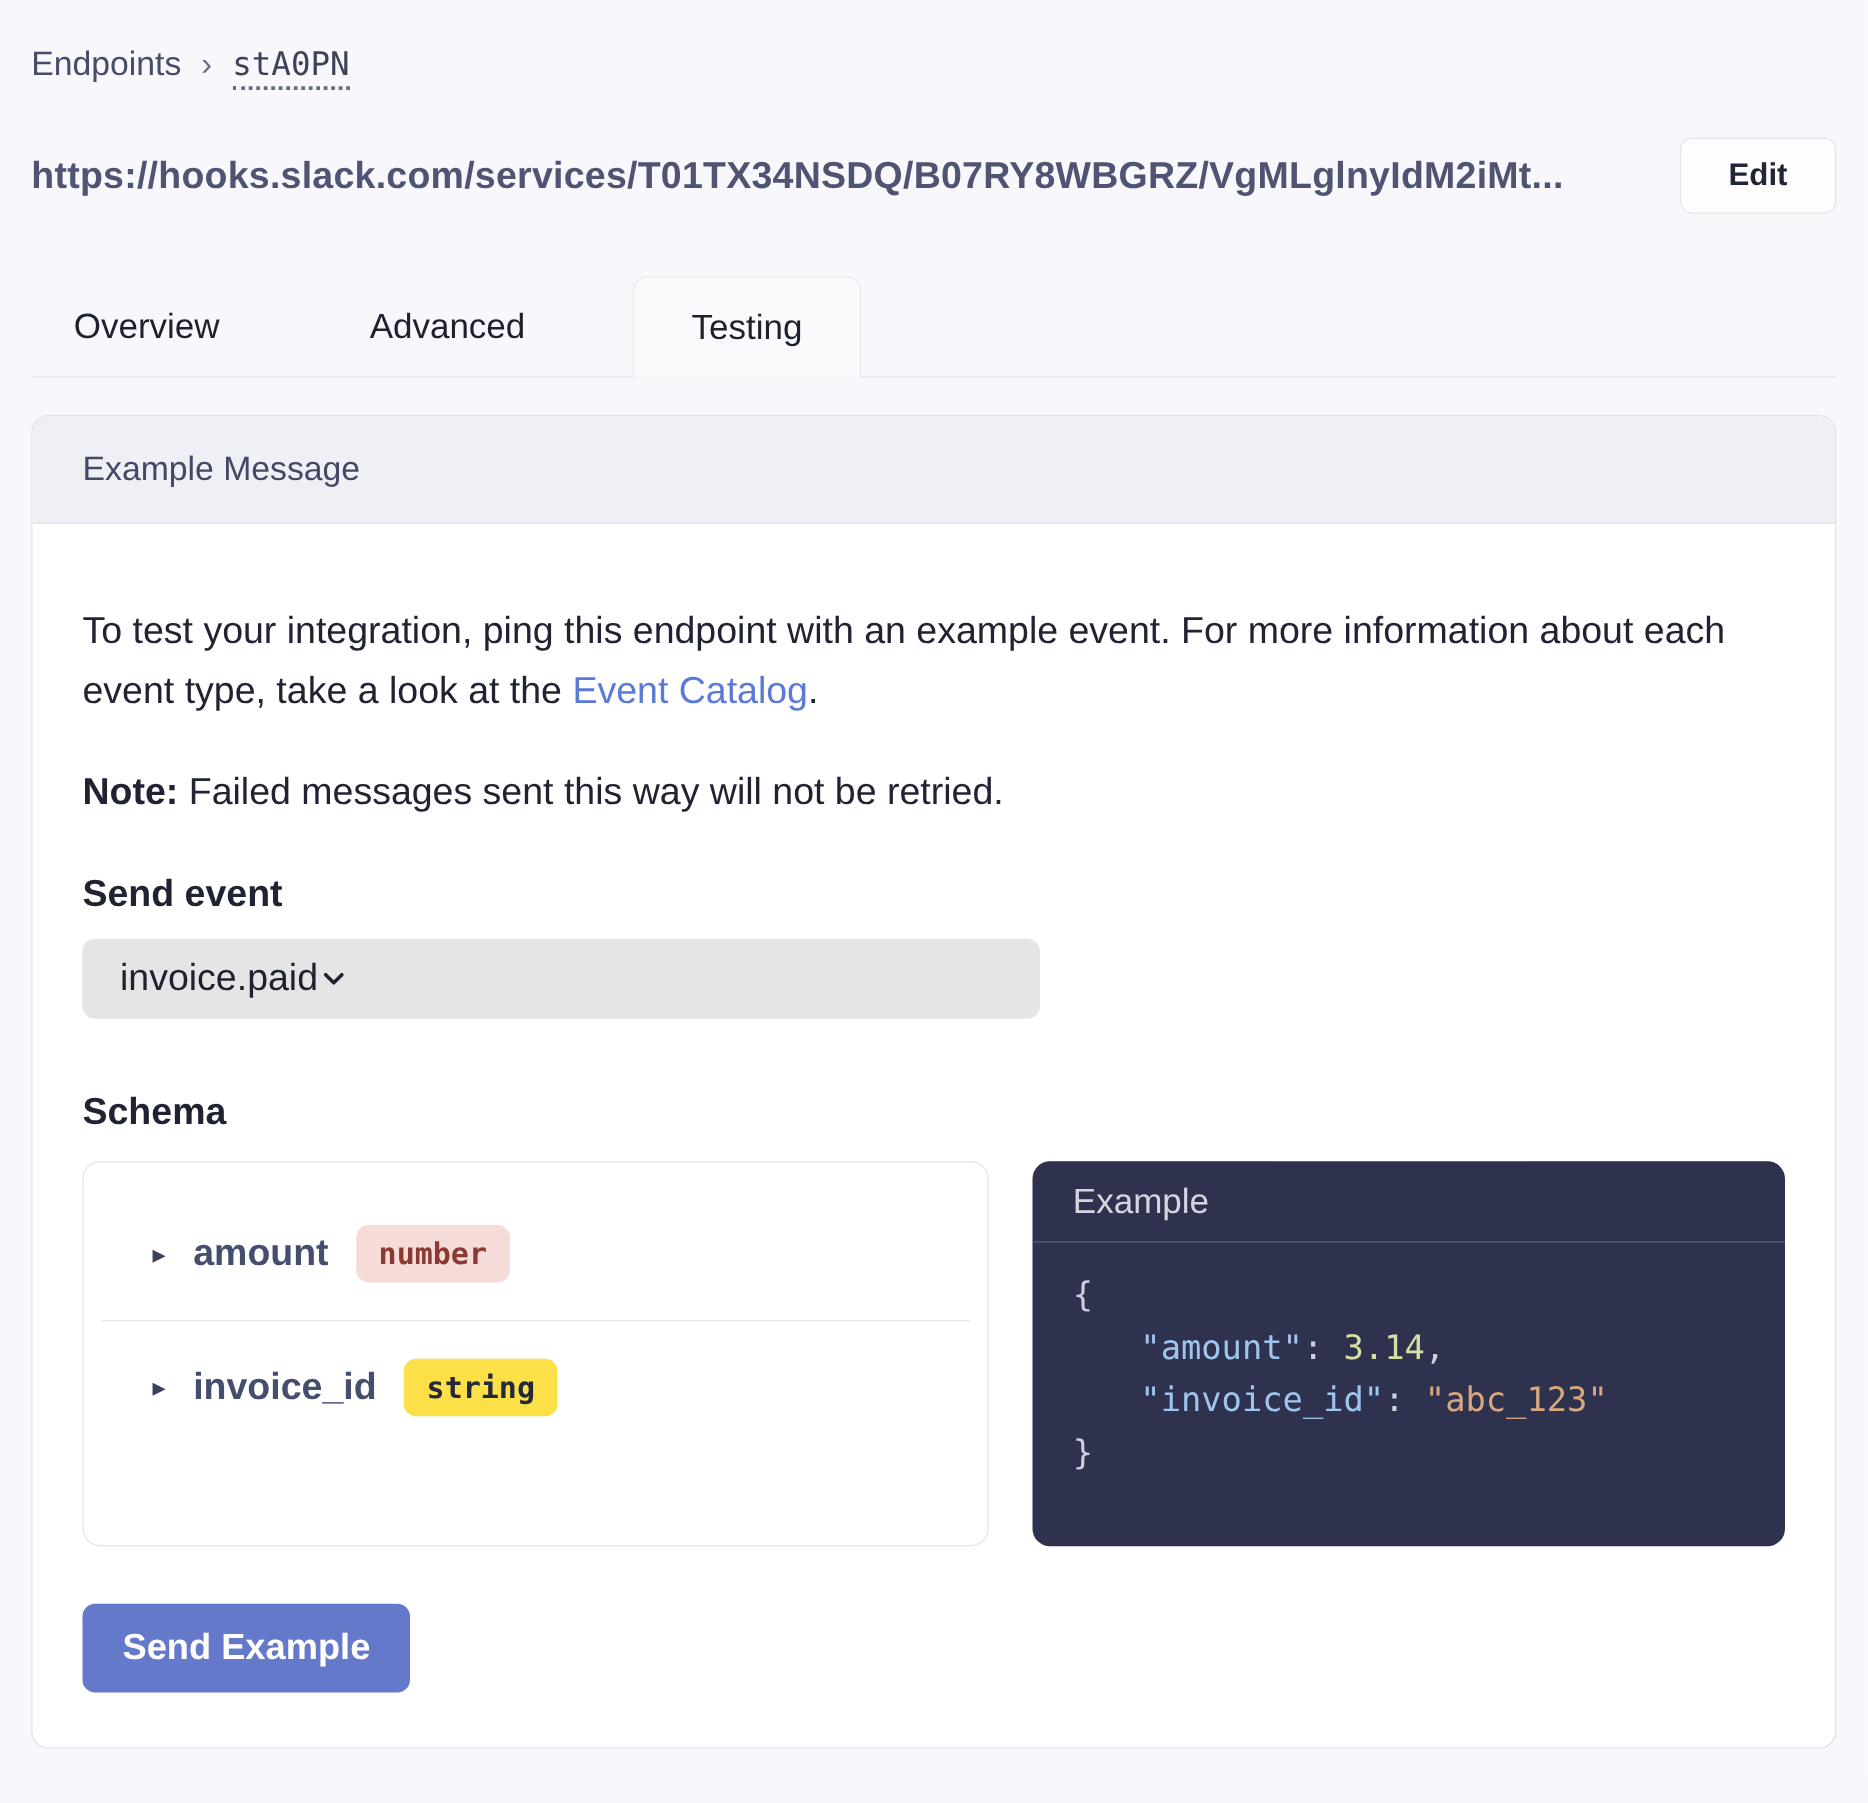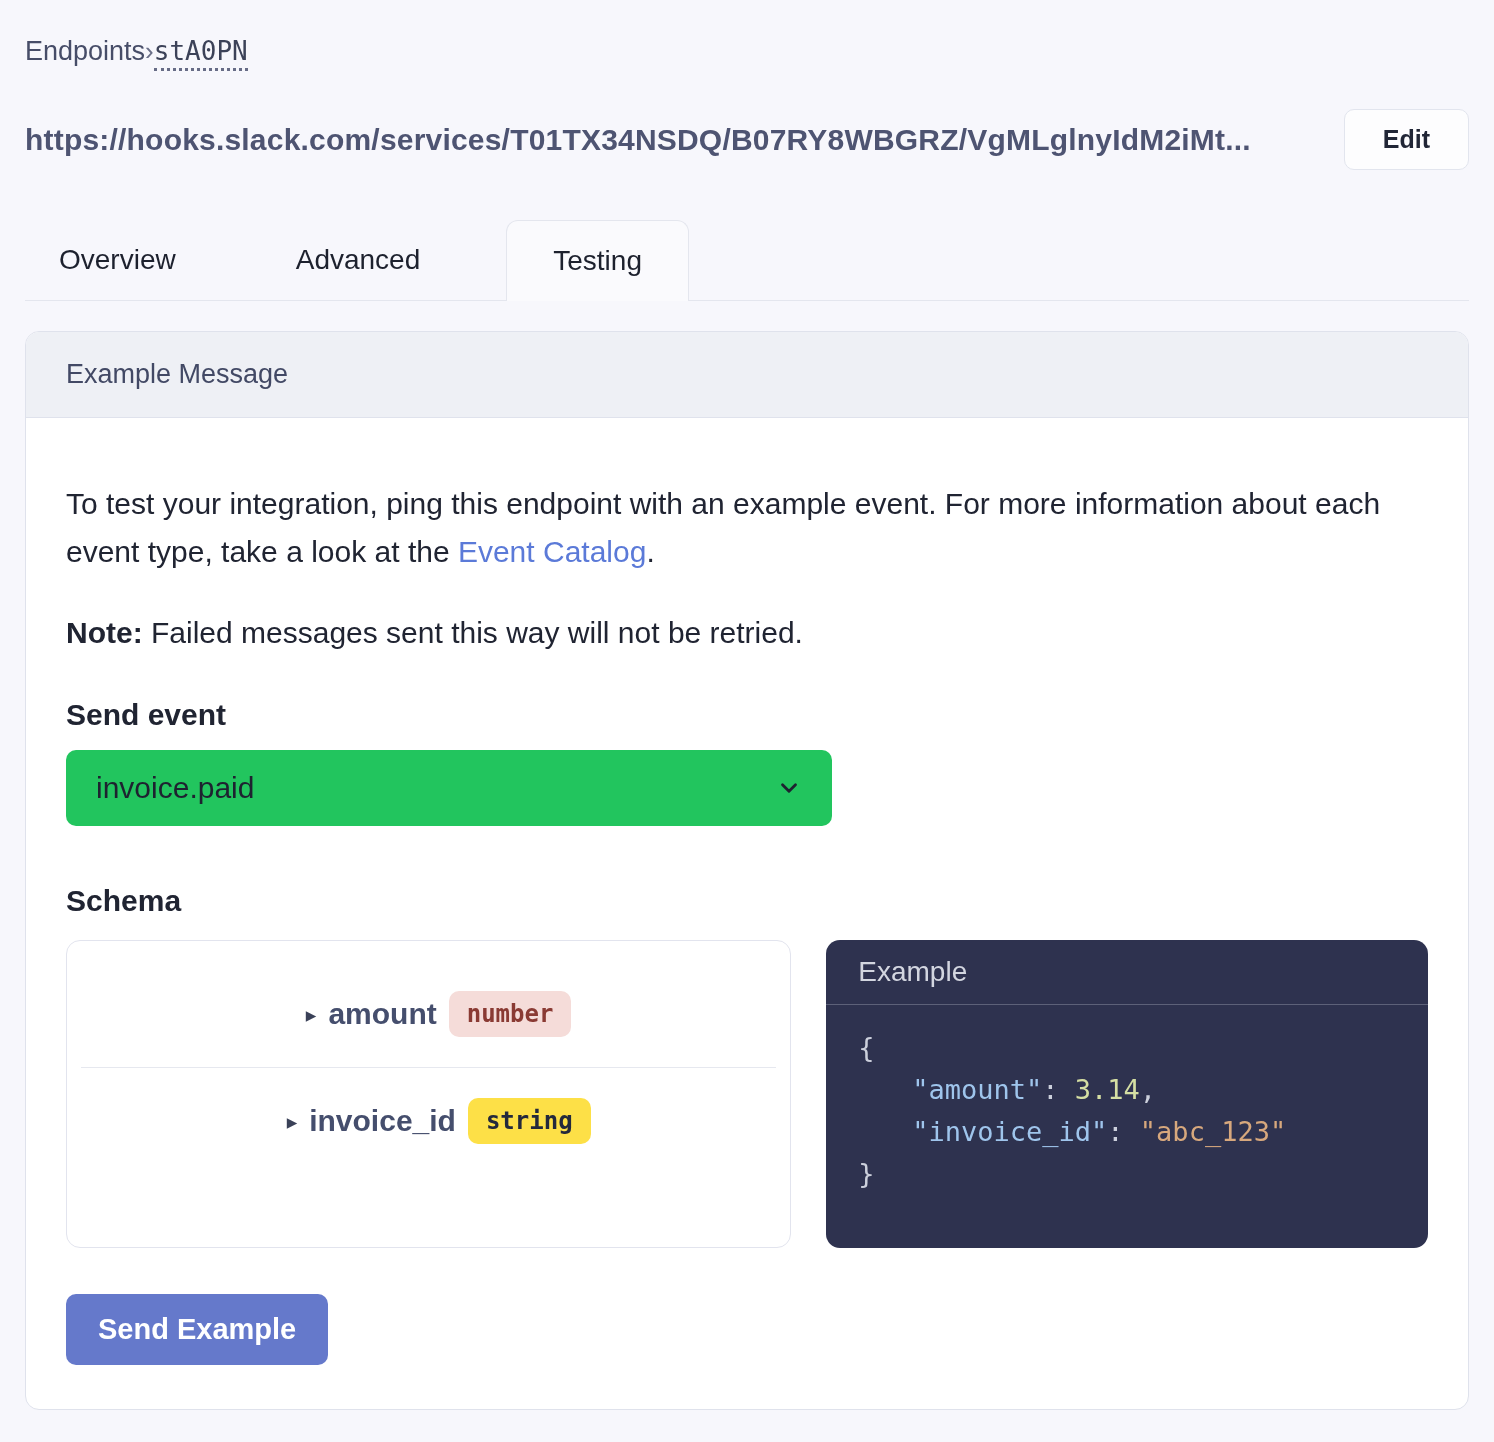--- a/index.html
+++ b/index.html
@@ -5,21 +5,21 @@
   * { box-sizing: border-box; margin: 0; padding: 0; }
   html, body {
     width: 1494px; min-height: 1442px;
     background: #f7f7fc;
     font-family: "Liberation Sans", sans-serif;
     color: #1e2230;
   }
   .page { padding: 0 25px; }
 
   
-  .breadcrumb { display: flex; align-items: baseline; padding-top: 36px; font-size: 27px; }
+  .breadcrumb { display: flex; align-items: baseline; gap: 16px; padding-top: 36px; font-size: 27px; }
   .crumb-root { color: #474d68; }
   .crumb-sep { color: #6a6f88; font-size: 26px; }
   .crumb-current {
     font-family: "DejaVu Sans Mono", monospace;
     font-size: 26px; color: #3c4258;
     border-bottom: 3px dotted #676c86; padding-bottom: 2px;
   }
 
   
   .url-row { display: flex; align-items: center; justify-content: space-between; margin-top: 38px; }
@@ -61,39 +61,39 @@
 
   .intro { font-size: 30px; line-height: 48px; color: #202432; max-width: 1400px; }
   .link { color: #5b7ad8; text-decoration: none; cursor: pointer; }
 
   .note { margin-top: 40px; font-size: 30px; color: #202432; }
   .note b { font-weight: 700; }
 
   .field-label { margin-top: 48px; font-size: 30px; font-weight: 700; color: #202432; }
 
   .event-select {
-    margin-top: 18px; width: 766px; height: 76px;
-    background: #22c55e; border-radius: 10px;
-    display: flex; align-items: center; justify-content: space-between;
+    margin-top: 18px; width: 766px; height: 64px;
+    background: #e5e5e5; border-radius: 10px;
+    display: flex; align-items: center; justify-content: flex-start;
     padding: 0 30px; cursor: pointer;
   }
   .event-select-value { font-size: 30px; color: #1e2230; }
   .chevron-icon svg { display: block; }
 
   .schema-label { margin-top: 58px; font-size: 30px; font-weight: 700; color: #202432; }
 
   .panels { display: flex; gap: 35px; margin-top: 22px; align-items: flex-start; }
 
   
   .schema-panel {
     width: 728px; height: 308px;
     background: #ffffff; border: 1px solid #e2e4ee; border-radius: 14px;
     padding-top: 20px;
   }
-  .schema-row { display: flex; align-items: center; gap: 12px; padding: 30px 35px 30px 55px; justify-content: center; }
+  .schema-row { display: flex; align-items: center; gap: 22px; padding: 30px 35px 30px 55px; }
   .disclosure { color: #3a4158; font-size: 21px; cursor: pointer; line-height: 1; }
   .disclosure::before { content: "\25B8"; }
   .field-name { font-size: 30px; font-weight: 700; color: #454e6d; }
   .type-badge {
     font-family: "DejaVu Sans Mono", monospace;
     font-size: 24px; font-weight: 700;
     padding: 9px 18px; border-radius: 10px;
   }
   .type-badge.number { background: #f5dcd9; color: #8a3a33; }
   .type-badge.string { background: #fde047; color: #23293c; }

